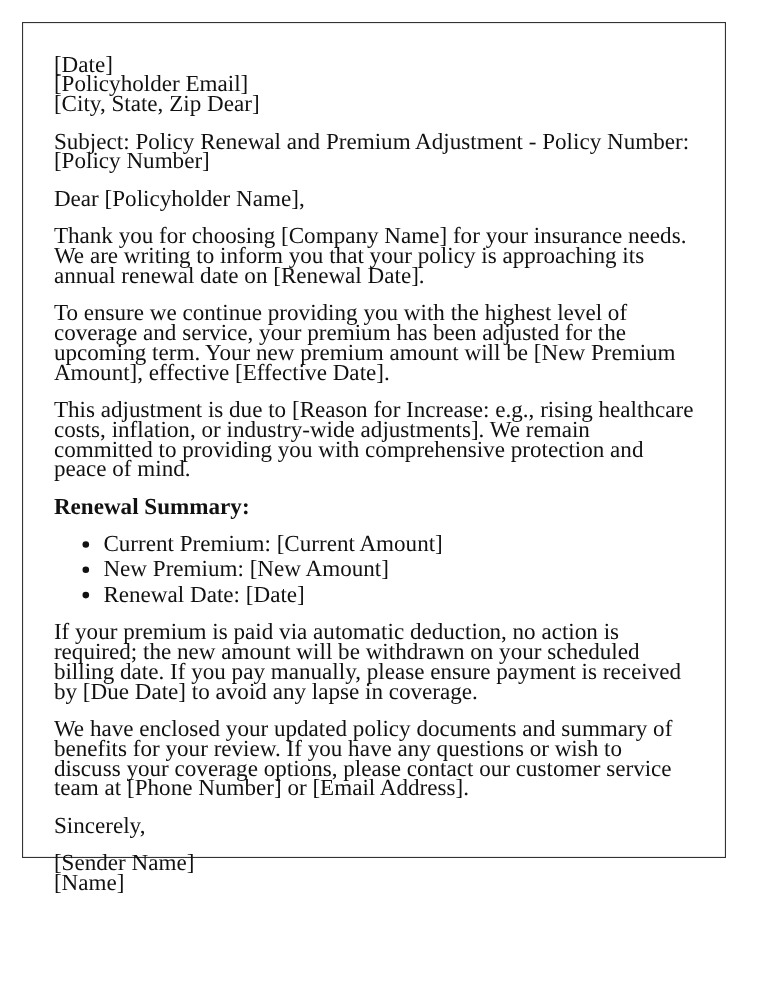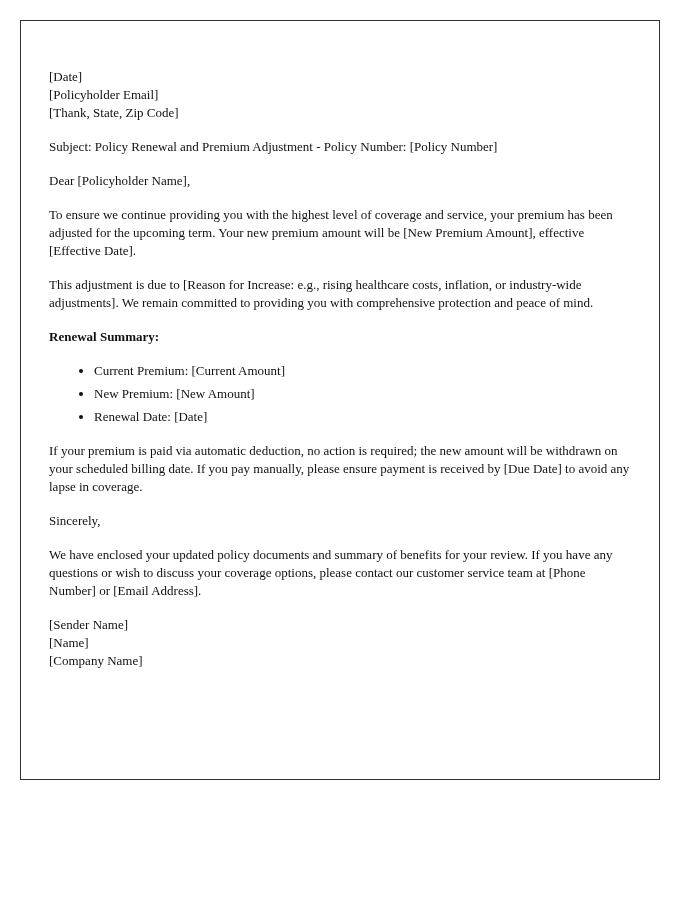--- a/index.html
+++ b/index.html
@@ -3,59 +3,59 @@
 <meta charset="utf-8">
 <style>
   html, body { margin: 0; padding: 0; background: #ffffff; }
   body { width: 700px; height: 900px; position: relative; overflow: hidden; }
   .letter {
     position: absolute;
     left: 20px; top: 20px;
     width: 640px; height: 760px;
     border: 1px solid #333333;
     box-sizing: border-box;
-    padding: 47px 28px 0 28px;
+    padding: 28px 28px 0 28px;
     font-family: "Liberation Serif", serif;
-    font-size: 13px;
+    font-size: 21px;
     line-height: 18px;
     color: #111111;
   }
   .line { display: block; white-space: nowrap; }
   p { margin: 0 0 16px 0; }
   .block { margin-bottom: 16px; }
   .summary-title { font-weight: bold; margin: 0 0 16px 0; }
   ul { margin: 0 0 16px 0; padding-left: 40px; list-style: disc; }
   li { margin: 5px; }
 </style>
 </head>
 <body>
 
 <div class="letter">
   <div class="block">
     <span class="line">[Date]</span>
     <span class="line">[Policyholder Email]</span>
-    <span class="line">[Thank, State, Zip Code]</span>
+    <span class="line">[City, State, Zip Dear]</span>
   </div>
 
   <p>Subject: Policy Renewal and Premium Adjustment - Policy Number: [Policy Number]</p>
   <p>Dear [Policyholder Name],</p>
 
+  <p>Thank you for choosing [Company Name] for your insurance needs. We are writing to inform you that your policy is approaching its annual renewal date on [Renewal Date].</p>
   <p>To ensure we continue providing you with the highest level of coverage and service, your premium has been adjusted for the upcoming term. Your new premium amount will be [New Premium Amount], effective [Effective Date].</p>
   <p>This adjustment is due to [Reason for Increase: e.g., rising healthcare costs, inflation, or industry-wide adjustments]. We remain committed to providing you with comprehensive protection and peace of mind.</p>
 
   <div class="summary-title">Renewal Summary:</div>
   <ul>
     <li>Current Premium: [Current Amount]</li>
     <li>New Premium: [New Amount]</li>
     <li>Renewal Date: [Date]</li>
   </ul>
 
   <p>If your premium is paid via automatic deduction, no action is required; the new amount will be withdrawn on your scheduled billing date. If you pay manually, please ensure payment is received by [Due Date] to avoid any lapse in coverage.</p>
+  <p>We have enclosed your updated policy documents and summary of benefits for your review. If you have any questions or wish to discuss your coverage options, please contact our customer service team at [Phone Number] or [Email Address].</p>
+
   <p>Sincerely,</p>
-
-  <p>We have enclosed your updated policy documents and summary of benefits for your review. If you have any questions or wish to discuss your coverage options, please contact our customer service team at [Phone Number] or [Email Address].</p>
 
   <div class="block">
     <span class="line">[Sender Name]</span>
     <span class="line">[Name]</span>
-    <span class="line">[Company Name]</span>
   </div>
 </div>
 
 </body></html>

